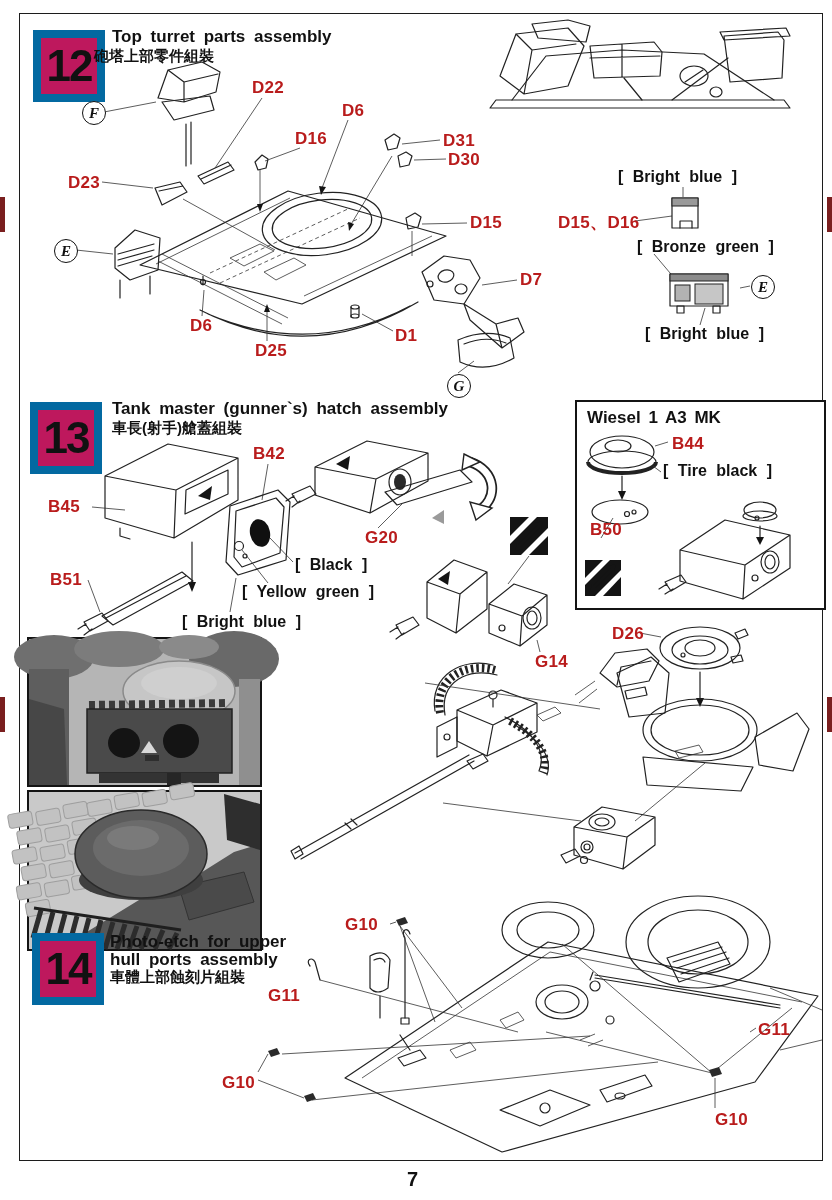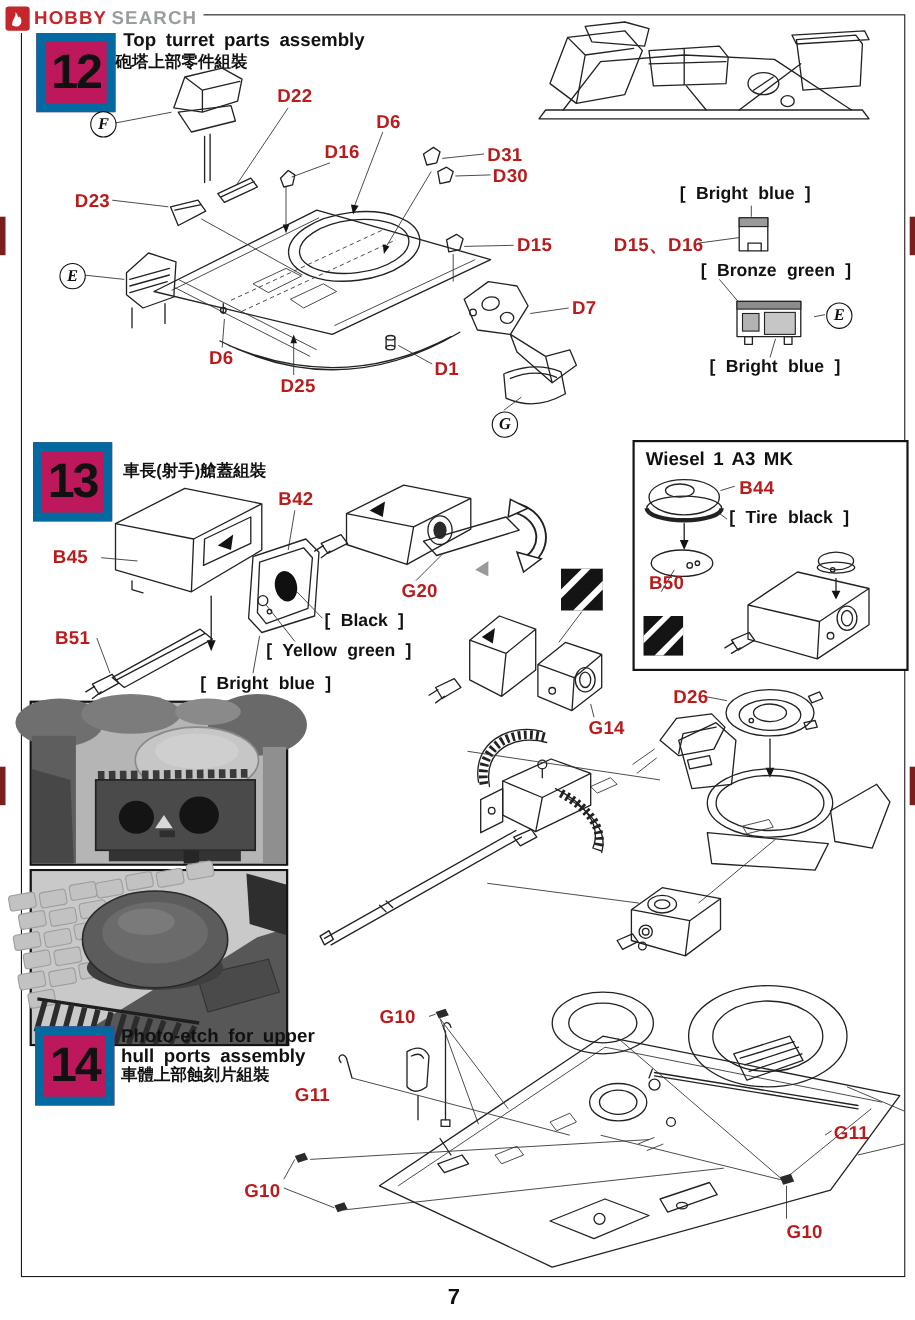--- a/index.html
+++ b/index.html
@@ -38,35 +38,26 @@
 <body>
 
 <div class="page">
   <div class="frame"></div>
 
   <div class="scanmark" style="left:0;top:197px"></div>
   <div class="scanmark" style="left:0;top:697px"></div>
   <div class="scanmark" style="left:827px;top:197px"></div>
   <div class="scanmark" style="left:827px;top:697px"></div>
 
-  <div class="logo">
-    <div class="logo-box">
-      <svg width="22" height="22" style="left:0;top:0">
-        <path d="M6,17 C6,11 10,10 9,5 C12,8 11,11 13,9 C15,12 15,15 13,17 C11,19 8,18 6,17 Z" fill="#fff"></path>
-      </svg>
-    </div>
-    <span class="logo-word logo-hobby">HOBBY</span>
-    <span class="logo-word logo-search">SEARCH</span>
-  </div>
 
   <div class="stepbox" style="left:33px;top:30px">
     <span>12</span>
   </div>
   <div class="title-en" style="left:112px;top:27px">Top turret parts assembly</div>
-  <div class="title-zh" style="left:105px;top:47px">砲塔上部零件組裝</div>
+  <div class="title-zh" style="left:94px;top:47px">砲塔上部零件組裝</div>
 
   <svg style="left:472px;top:16px" width="336" height="106" viewBox="0 0 336 106">
     <path class="ln" d="M18,92 L318,92 L312,84 L24,84 Z"></path>
     <path class="ln" d="M40,84 L74,40 L150,34 L232,38 L302,84"></path>
     <path class="ln" d="M28,60 L44,18 L96,12 L112,30 L96,70 L52,78 Z M44,18 L60,34 L104,28 M60,34 L52,78"></path>
     <path class="ln" d="M60,8 L96,4 L118,10 L114,26 L66,22 Z"></path>
     <path class="ln" d="M118,30 L182,26 L190,36 L188,60 L122,62 Z M118,42 L188,40 M150,28 L150,61"></path>
     <path class="ln" d="M252,20 L306,16 L312,24 L310,62 L258,66 Z M248,16 L314,12 L318,20 L252,24 Z"></path>
     <ellipse class="ln" cx="222" cy="60" rx="14" ry="10"></ellipse>
       <path class="ln" d="M213,66 L231,54"></path>
@@ -161,20 +152,21 @@
 
   <div class="callout" style="left:618px;top:168px">[ Bright blue ]</div>
   <div class="plabel" style="left:558px;top:211px">D15、D16</div>
   <div class="callout" style="left:637px;top:238px">[ Bronze green ]</div>
   <div class="cref" style="left:751px;top:275px">E</div>
   <div class="callout" style="left:645px;top:325px">[ Bright blue ]</div>
 
   <div class="stepbox" style="left:30px;top:402px">
     <span>13</span>
   </div>
+  <div class="title-en" style="left:112px;top:399px">Tank master (gunner`s) hatch assembly</div>
   <div class="title-zh" style="left:112px;top:419px">車長(射手)艙蓋組裝</div>
 
   <svg style="left:40px;top:432px" width="550" height="245" viewBox="0 0 550 245">
 
     <path class="ln" d="M65,44 L128,12 L198,26 L136,58 Z M65,44 L65,86 L134,106 L136,58 M134,106 L198,68 L198,26"></path>
     <path class="ln" d="M146,58 L188,38 L188,62 L145,82 Z"></path>
     <polygon class="fillb" points="158,64 172,54 170,68"></polygon>
     <path class="ln" d="M80,96 L80,104 L90,107"></path>
     <path class="thin" d="M52,75 L85,78 M228,32 L222,68 M48,148 L60,180"></path>
 

